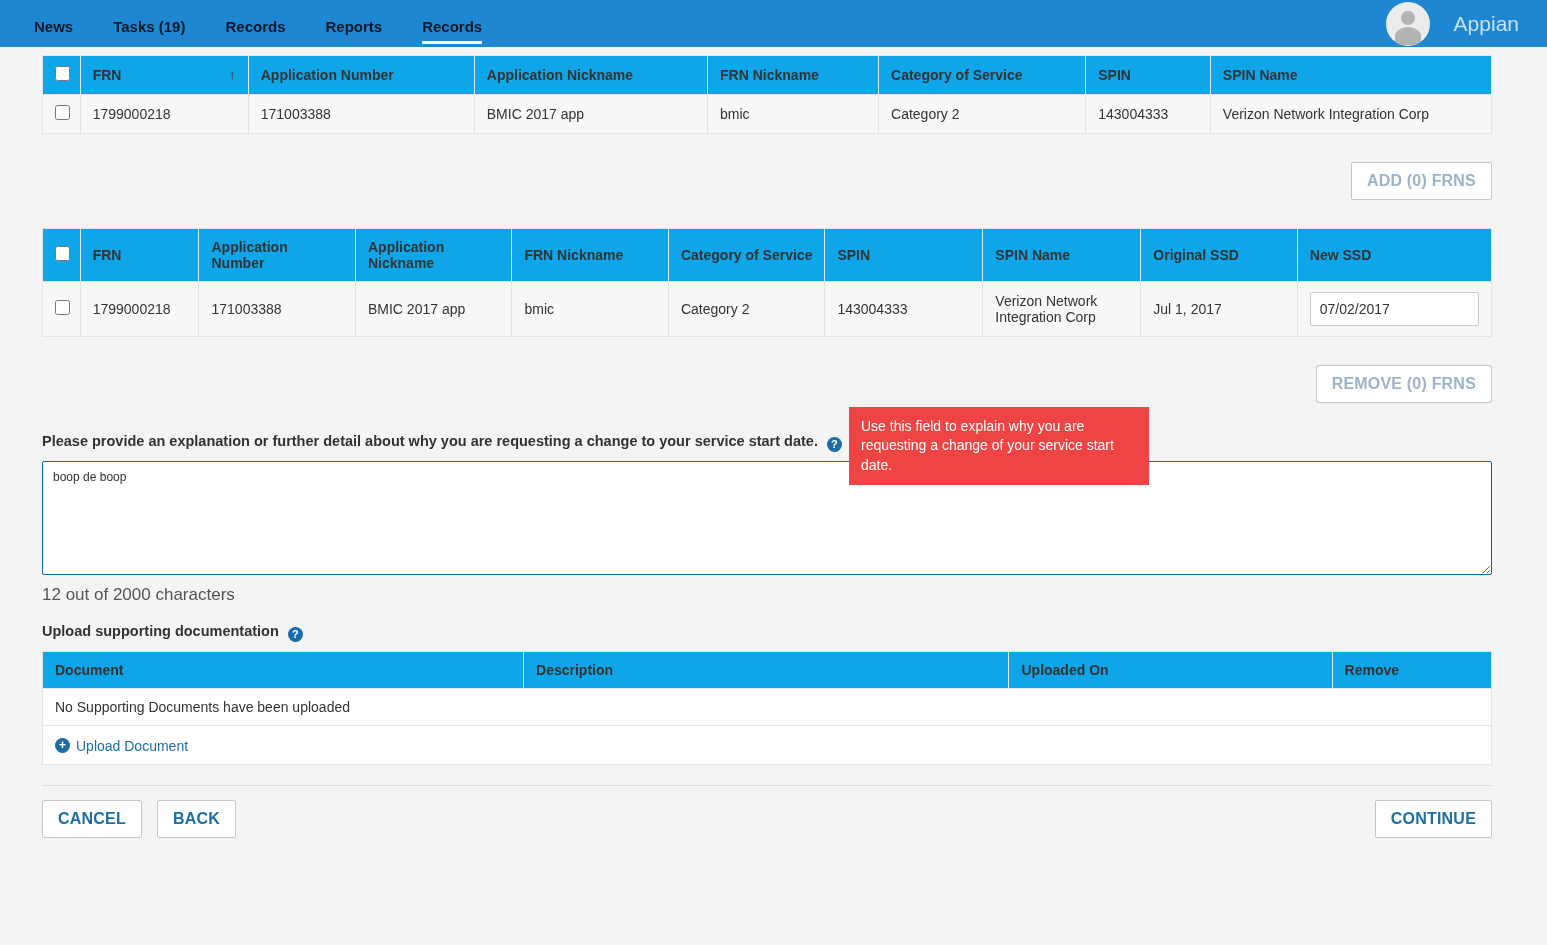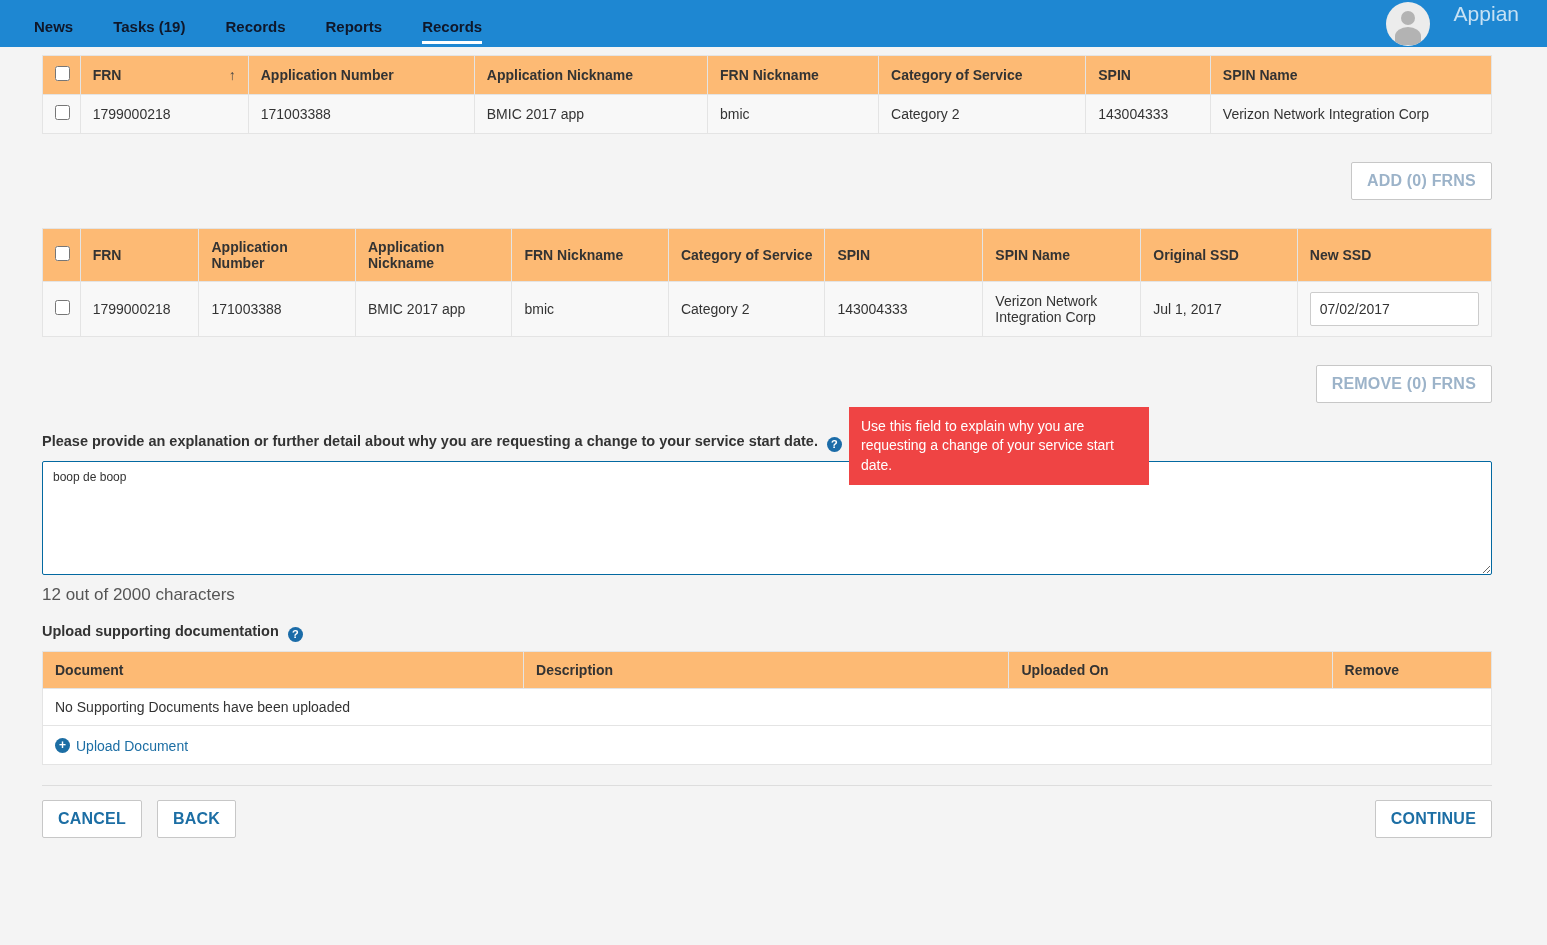--- a/index.html
+++ b/index.html
@@ -32,21 +32,21 @@
     cursor:pointer;
     white-space:nowrap;
   }
   .nav-item.active::after {
     content:"";
     position:absolute;
     left:20px; right:20px; bottom:0;
     height:3px;
     background:#fff;
   }
-  .nav-right { margin-left:auto; display:flex; align-items:flex-start; gap:24px; padding-right:14px; }
+  .nav-right { margin-left:auto; display:flex; align-items:center; gap:24px; padding-right:14px; }
   .avatar {
     width:44px; height:44px; border-radius:50%;
     background:#ececec;
     position:relative;
     overflow:hidden;
   }
   .avatar .head {
     position:absolute; left:50%; top:9px; transform:translateX(-50%);
     width:14px; height:14px; border-radius:50%; background:#b3b3b3;
   }
@@ -67,21 +67,21 @@
     font-size:14px;
   }
   .tbl th, .tbl td {
     border:1px solid #e4e4e4;
     padding:10px 12px;
     text-align:left;
     vertical-align:middle;
     color:#333;
     overflow:hidden;
   }
-  .tbl th { font-weight:700; background:#fdba74;margin-left:20px; }
+  .tbl th { font-weight:700; background:#0ea5e9;margin-left:20px; }
   .tbl tr.data-row td { background:#f8f8f8; }
   .cb-cell { text-align:center; padding:10px 6px; }
   input[type=checkbox] {
     width:15px; height:15px; margin:0;
     accent-color:#fff;
     border:1px solid #bbb;
   }
   .sort-icon { float:right; color:#444; font-weight:700; }
 
   .btn-row { display:flex; justify-content:flex-end; margin:28px 0; }

